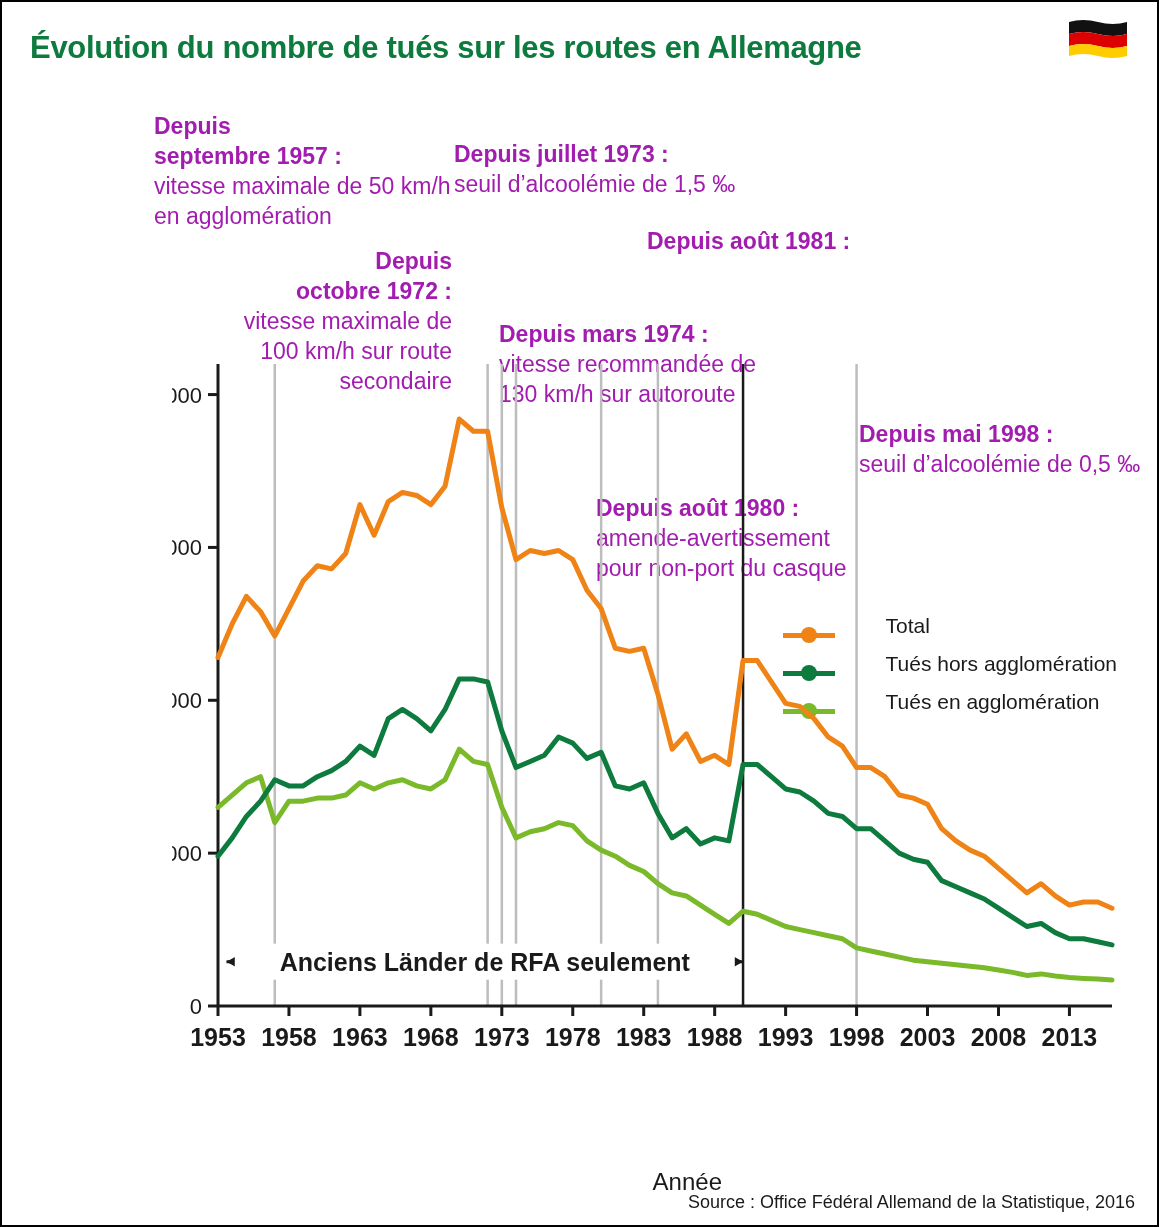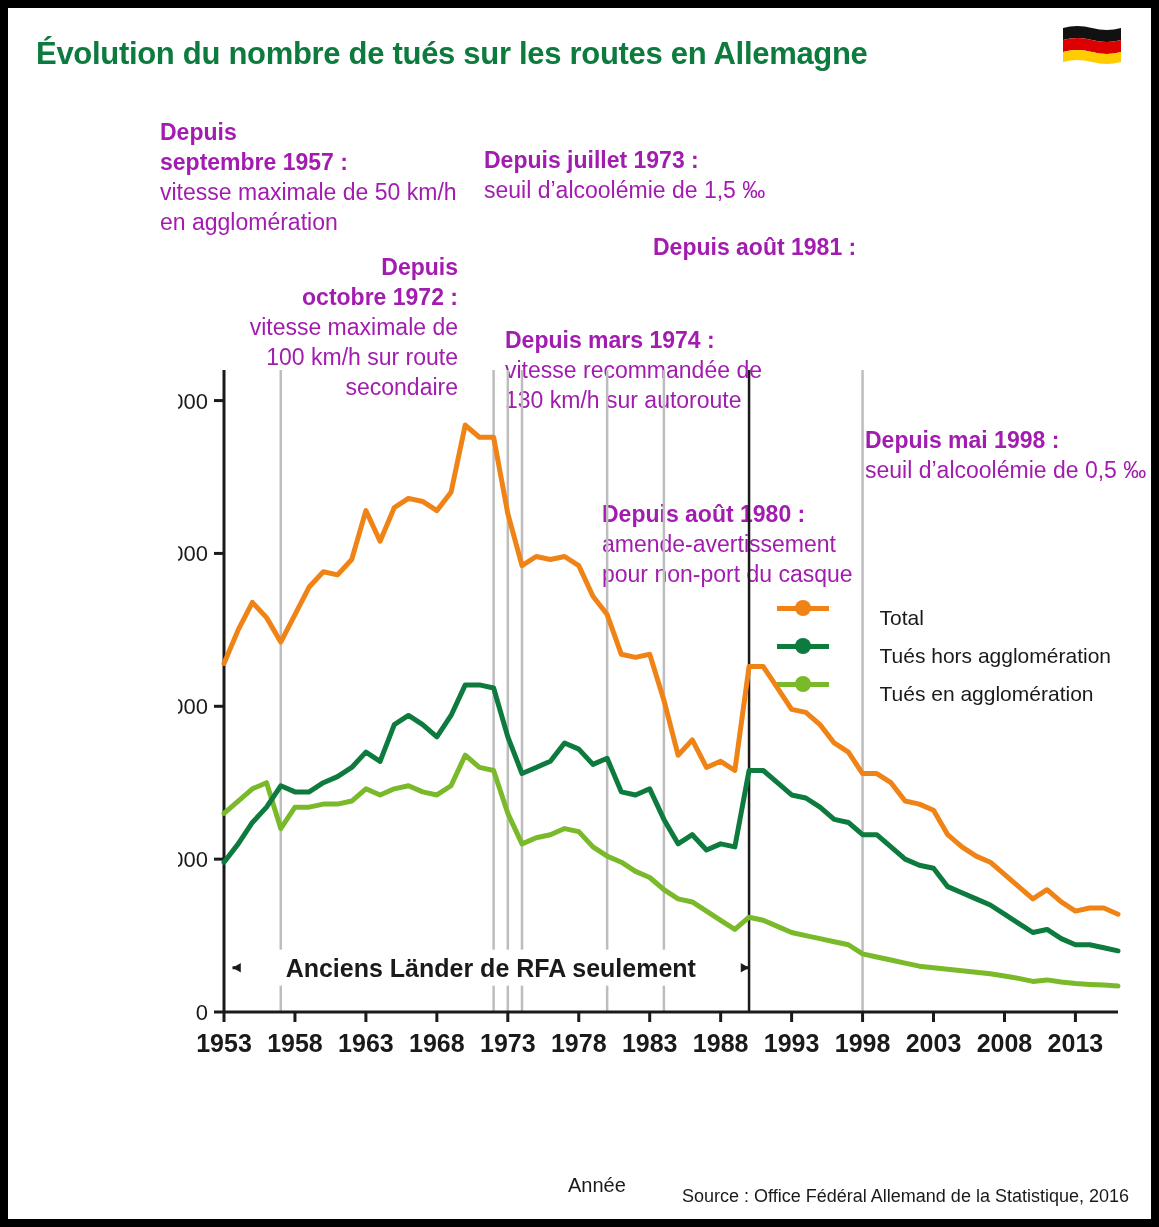--- a/index.html
+++ b/index.html
@@ -9,21 +9,21 @@
   }
   body {
     font-family: "Liberation Sans", sans-serif;
   }
   .page {
     position: relative;
     width: 1159px;
     height: 1227px;
     background: #ffffff;
     box-sizing: border-box;
-    border: 8px solid #000000;
+    border: 2px solid #000000;
     overflow: hidden;
   }
   .title {
     position: absolute;
     left: 28px;
     top: 28px;
     font-size: 31px;
     font-weight: bold;
     color: #0d7a3e;
     letter-spacing: -0.3px;
@@ -48,41 +48,41 @@
   
   .plot {
     position: absolute;
     left: 170px;
     top: 352px;
     width: 950px;
     height: 760px;
   }
   .xlabel {
     position: absolute;
-    font-size: 20px;
+    font-size: 24px;
     color: #1a1a1a;
-    text-align: left;
+    text-align: right;
   }
   .source {
     position: absolute;
     right: 22px;
     bottom: 12px;
     font-size: 18px;
     color: #1a1a1a;
   }
   .legend {
     position: absolute;
     right: 40px;
     top: 598px;
     font-size: 21px;
     color: #1a1a1a;
   }
   .legend-row {
     display: flex;
-    align-items: flex-start;
+    align-items: flex-end;
     height: 38px;
     gap: 36px;
   }
   .legend-swatch {
     width: 52px;
     height: 5px;
     margin-right: 14px;
     position: relative;
     flex: 0 0 auto;
   }
@@ -121,21 +121,21 @@
   </div>
 
   <div class="annot a-right" style="left:210px; top:245px; width:240px;">
     <span class="hd" style="white-space:pre-line;">Depuis
 octobre 1972 :</span><br>
     <span style="white-space:pre-line;">vitesse maximale de
 100 km/h sur route
 secondaire</span>
   </div>
 
-  <div class="annot" style="left:476px; top:138px; width:330px;">
+  <div class="annot" style="left:452px; top:138px; width:330px;">
     <span class="hd">Depuis juillet 1973 :</span><br>
     <span>seuil d’alcoolémie de 1,5 ‰</span>
   </div>
 
   <div class="annot" style="left:645px; top:225px; width:490px;">
     <span class="hd">Depuis août 1981 :</span><br>
   </div>
 
   <div class="annot" style="left:488px; top:318px; width:280px;margin-left:9px;">
     <span class="hd">Depuis mars 1974 :</span><br>

